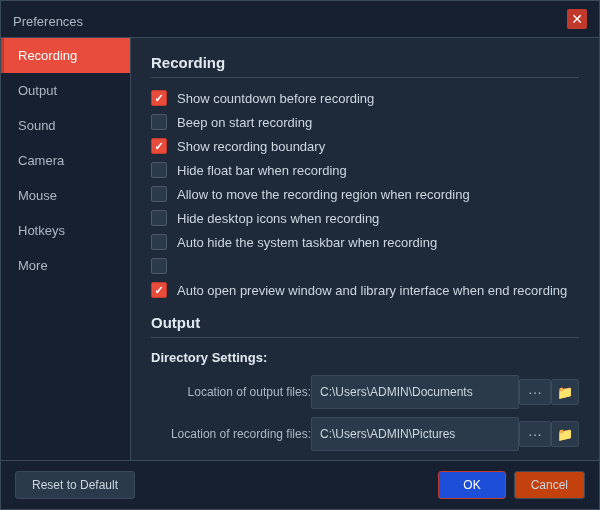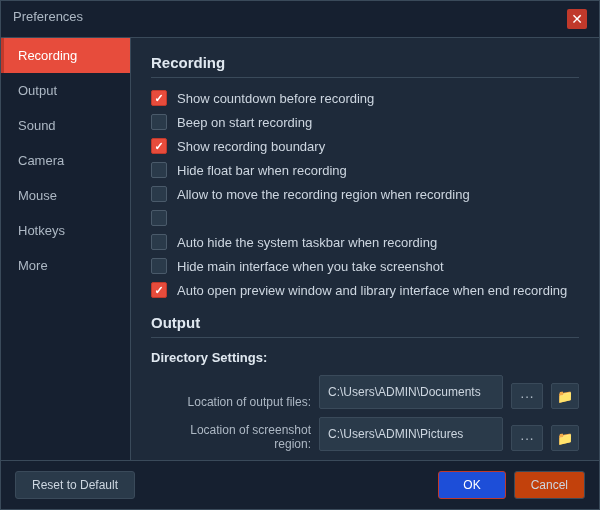--- a/index.html
+++ b/index.html
@@ -21,21 +21,21 @@
       border: 1px solid #3a4a5a;
       display: flex;
       flex-direction: column;
       color: #cdd6e0;
       position: relative;
     }
     .title-bar {
       background: #162030;
       padding: 8px 12px;
       display: flex;
-      align-items: flex-start;
+      align-items: flex-end;
       justify-content: space-between;
       border-bottom: 1px solid #3a4a5a;
       flex-shrink: 0;
     }
     .title-bar-title {
       font-size: 13px;
       color: #adb8c4;
     }
     .close-btn {
       width: 20px;
@@ -130,23 +130,23 @@
       margin-top: 16px;
     }
     .subsection-title {
       font-size: 13px;
       font-weight: 600;
       color: #e0e8f0;
       margin-bottom: 10px;
     }
     .field-row {
       display: flex;
-      align-items: flex-end;
+      align-items: center;
       margin-bottom: 8px;
-      gap: 8px;
+      gap: 0;
     }
     .field-label {
       color: #adb8c4;
       font-size: 12px;
       text-align: right;
       width: 160px;
       flex-shrink: 0;
     }
     .field-input {
       flex: 1;
@@ -284,48 +284,48 @@
       <div class="checkbox-row">
         <div class="checkbox-box unchecked"></div>
         <span class="checkbox-label">Hide float bar when recording</span>
       </div>
       <div class="checkbox-row">
         <div class="checkbox-box unchecked"></div>
         <span class="checkbox-label">Allow to move the recording region when recording</span>
       </div>
       <div class="checkbox-row">
         <div class="checkbox-box unchecked"></div>
+        <span class="checkbox-label">Hide desktop icons when recording</span>
       </div>
       <div class="checkbox-row">
         <div class="checkbox-box unchecked"></div>
         <span class="checkbox-label">Auto hide the system taskbar when recording</span>
       </div>
       <div class="checkbox-row">
         <div class="checkbox-box unchecked"></div>
-        <span class="checkbox-label">Hide main interface when you take screenshot</span>
       </div>
       <div class="checkbox-row">
         <div class="checkbox-box checked"></div>
         <span class="checkbox-label">Auto open preview window and library interface when end recording</span>
       </div>
 
       <div class="output-section">
         <div class="section-title">Output</div>
 
         <div class="subsection-title">Directory Settings:</div>
 
         <div class="field-row">
           <span class="field-label">Location of output files:</span>
           <input class="field-input" type="text" readonly="" value="C:\Users\ADMIN\Documents" style="">
           <button class="field-btn">···</button>
           <button class="field-btn-folder">📁</button>
         </div>
 
         <div class="field-row">
-          <span class="field-label">Location of screenshot region:</span>
+          <span class="field-label">Location of recording files:</span>
           <input class="field-input" type="text" readonly="" value="C:\Users\ADMIN\Pictures" style="">
           <button class="field-btn">···</button>
           <button class="field-btn-folder">📁</button>
         </div>
 
         <div class="screenshot-section">
           <div class="subsection-title">Screenshot Settings:</div>
 
         </div>
       </div>

